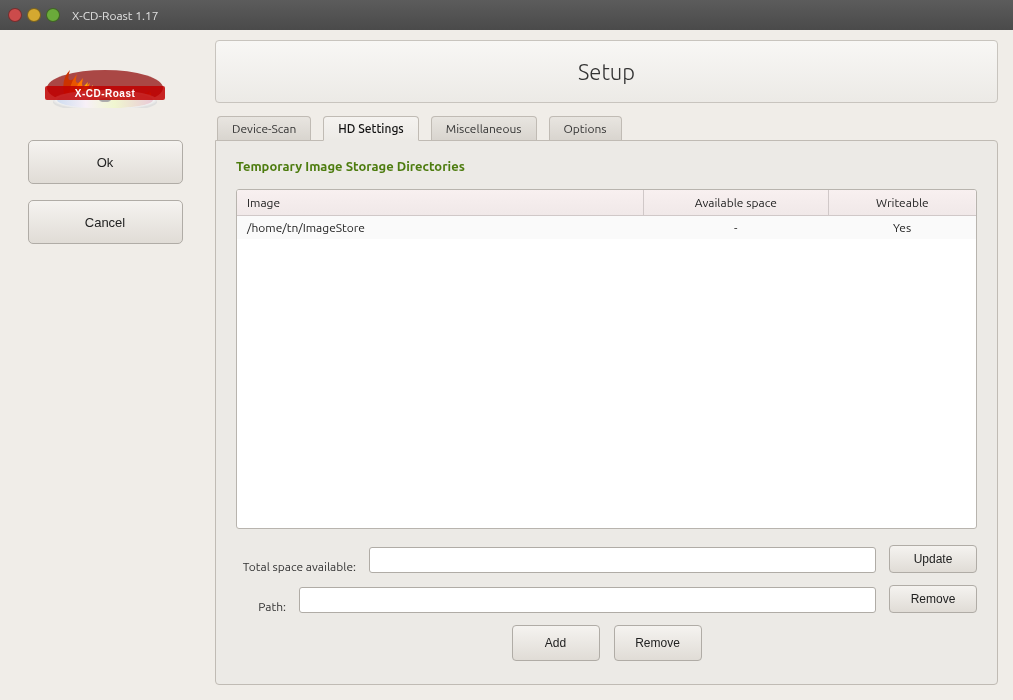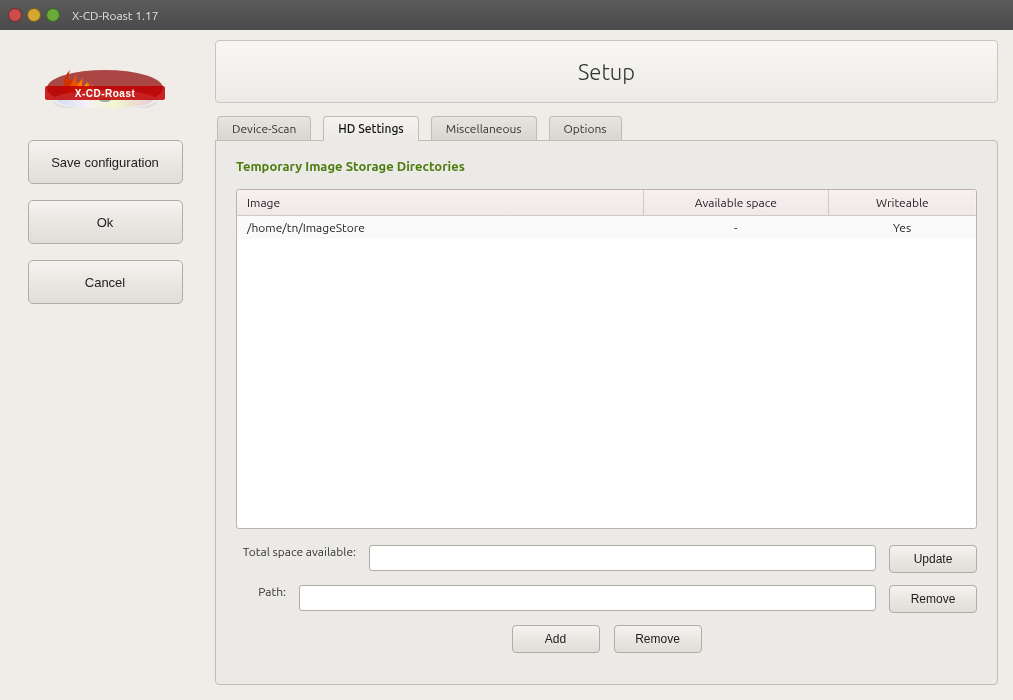--- a/index.html
+++ b/index.html
@@ -231,21 +231,21 @@
       background: #fafafa;
     }
 
     
     .controls-section {
       margin-top: 4px;
     }
 
     .control-row {
       display: flex;
-      align-items: flex-start;
+      align-items: flex-end;
       margin-bottom: 12px;
       gap: 13px;
     }
 
     .control-label {
       font-size: 12px;
       color: #333;
       min-width: 120px;
       text-align: right;
     }
@@ -275,21 +275,21 @@
 
     .btn-row {
       display: flex;
       justify-content: center;
       gap: 14px;
       margin-top: 4px;
     }
 
     .action-btn {
       min-width: 88px;
-      height: 28px;
+      height: 36px;
       background: linear-gradient(to bottom, #f5f3f0, #e0dcd6);
       border: 1px solid #b0aca6;
       border-radius: 4px;
       cursor: pointer;
       font-size: 12px;
       color: #222;
       padding: 0 18px;
     }
 
     
@@ -344,21 +344,20 @@
           </defs>
 
           <ellipse cx="70" cy="50" rx="6" ry="2" fill="#bbb"></ellipse>
           <ellipse cx="70" cy="50" rx="5" ry="1.8" fill="#aaa"></ellipse>
 
           <rect x="10" y="36" width="120" height="14" rx="2" fill="#c00000" opacity="0.85"></rect>
           <text x="70" y="47" text-anchor="middle" font-family="Arial" font-size="10" font-weight="bold" fill="white" letter-spacing="0.5">X-CD-Roast</text>
         </svg>
       </div>
 
-      <button class="sidebar-btn">Save configuration</button>
 
       <button class="sidebar-btn">Ok</button>
 
       <button class="sidebar-btn">Cancel</button>
     </div>
 
     <div class="main-area">
 
       <div class="header-bar">Setup</div>
 

